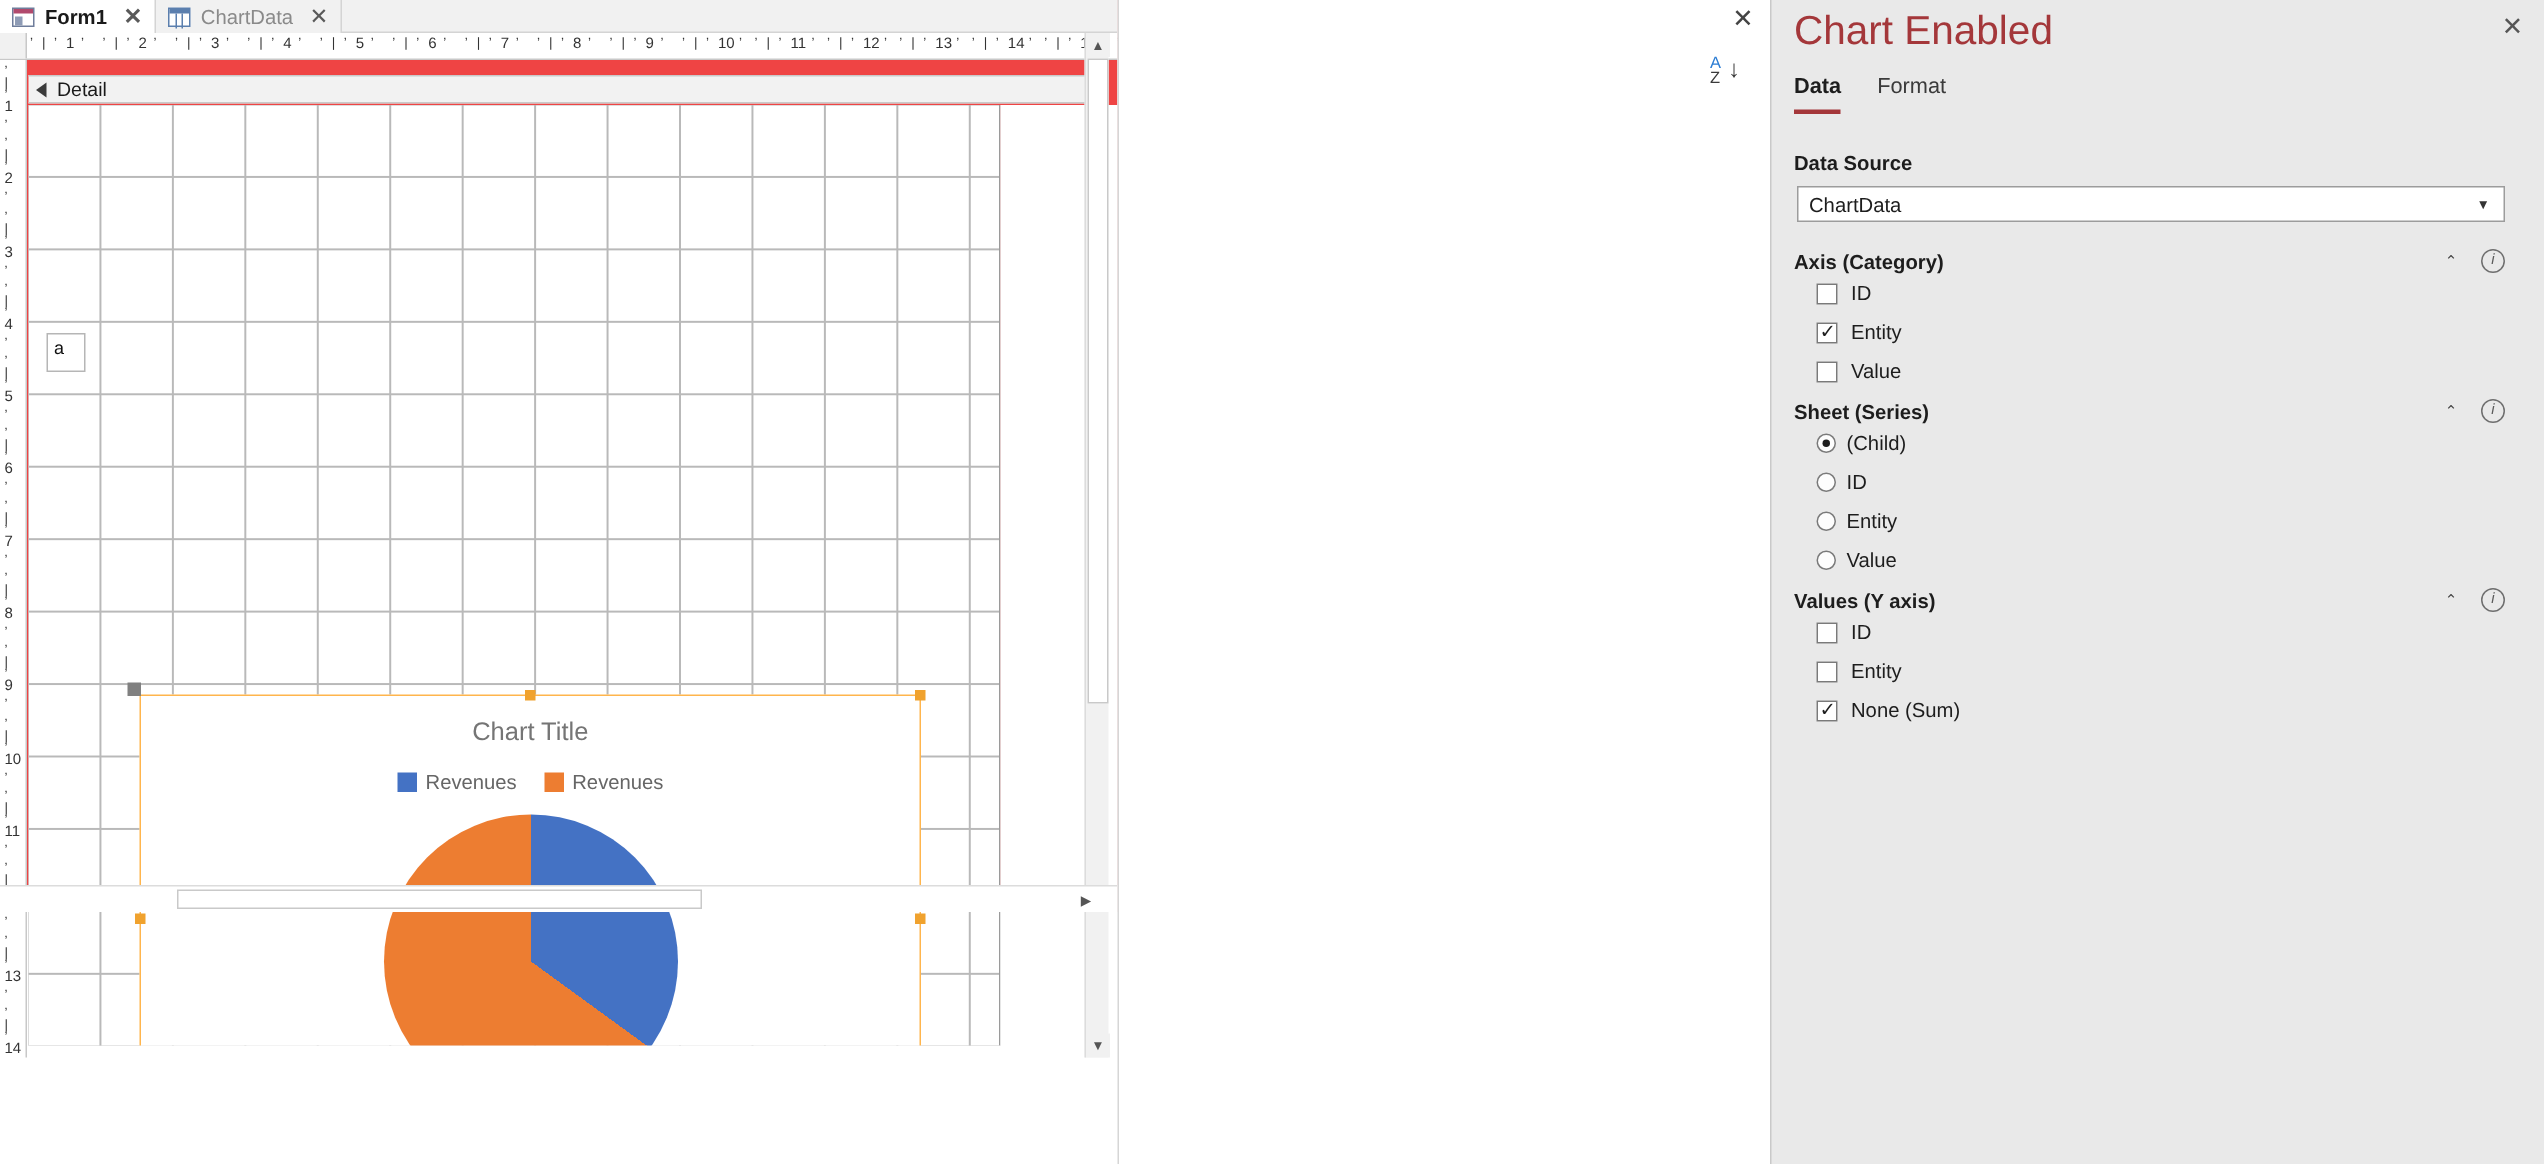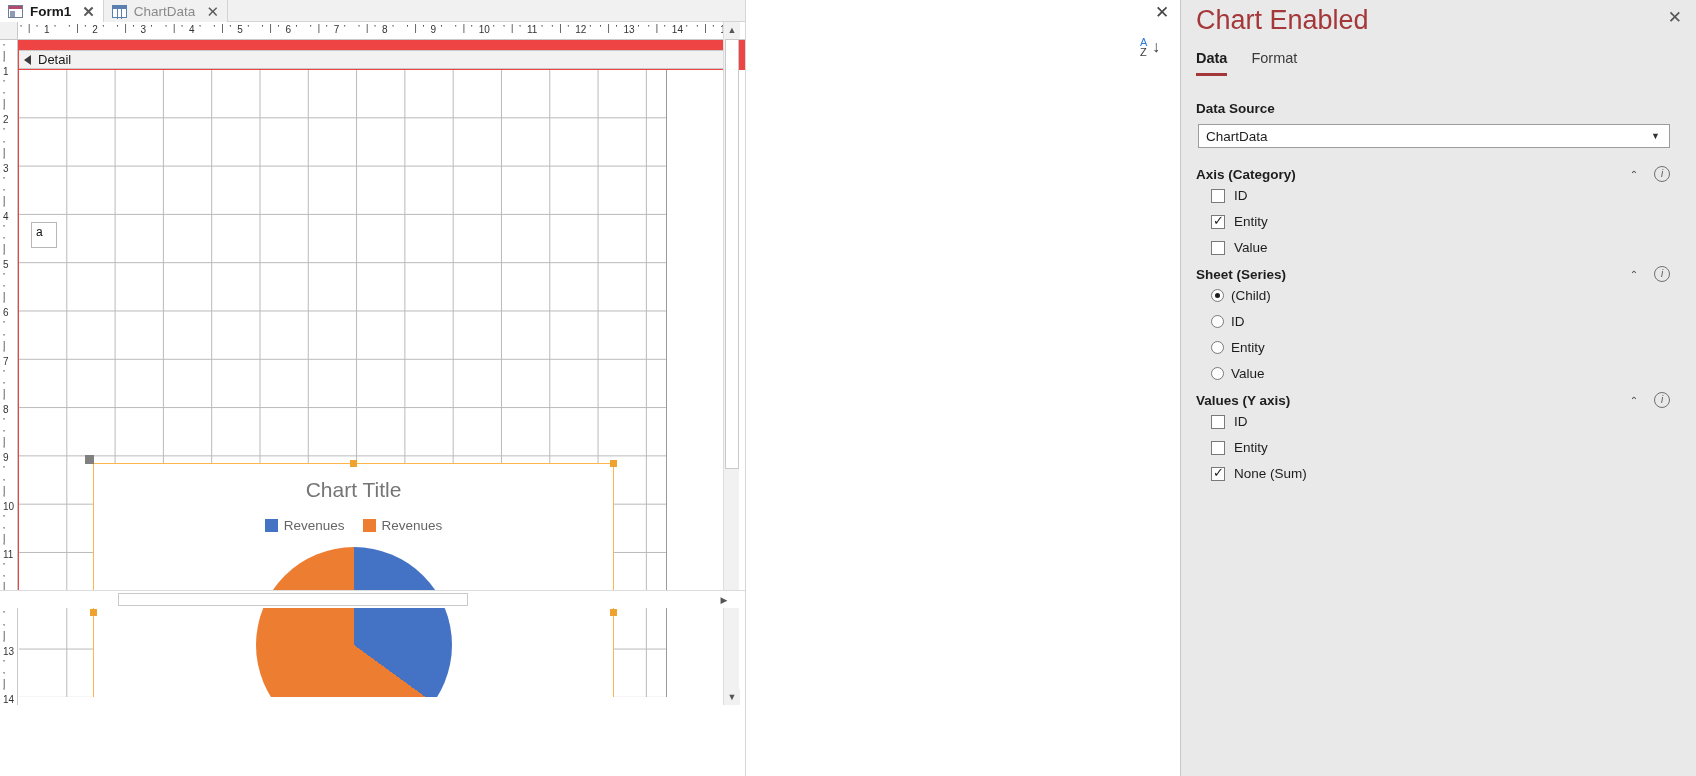--- a/index.html
+++ b/index.html
@@ -125,21 +125,21 @@
   }
 
   
   .chartobj {
     position: absolute; left: 74px; top: 393px; width: 521px; height: 296px;
     background: #ffffff; border: 1px solid #ffb54d;
   }
   .handle { position: absolute; width: 7px; height: 7px; background: #f0a22e; }
   .handle.gray { background: #808080; width: 9px; height: 9px; }
   .chart-title {
-    text-align: center; font-size: 21px; color: #757575; margin-top: 14px;
+    text-align: center; font-size: 17px; color: #757575; margin-top: 14px;
     font-family: "Liberation Sans", sans-serif;
   }
   .chart-legend {
     display: flex; justify-content: center; gap: 18px; margin-top: 16px;
     font-size: 13.5px; color: #666;
   }
   .chart-legend .lg { display: flex; align-items: center; gap: 6px; }
   .chart-legend .sw { width: 13px; height: 13px; display: inline-block; }
   .pie-wrap { display: flex; justify-content: center; margin-top: 14px; }
   .pie { width: 196px; height: 196px; border-radius: 50%; }

